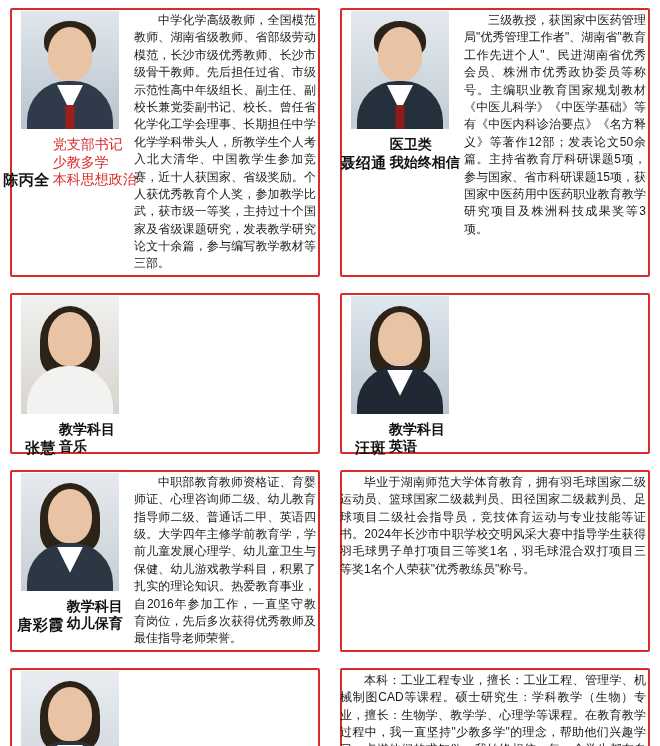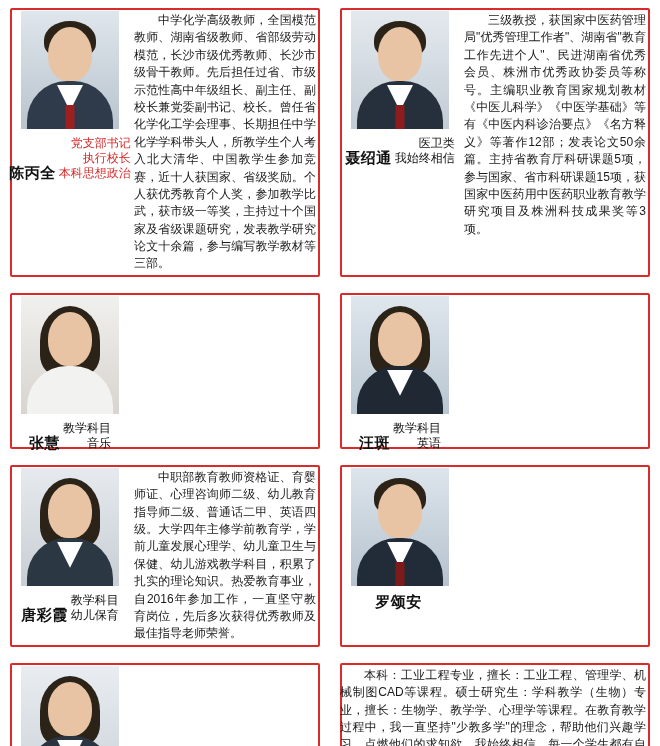--- a/index.html
+++ b/index.html
@@ -126,28 +126,29 @@
     color: #111111;
     letter-spacing: 0.5px;
     line-height: 1.15;
     white-space: nowrap;
   }
   .name.small {
     font-size: 13px;
   }
   .role {
     margin-left: 3px;
-    font-size: 12px;
+    font-size: 14px;
     color: #d92b2b;
     line-height: 1.25;
-    text-align: right;
+    text-align: left;
     white-space: nowrap;
   }
   .role.dark {
     color: #111111;
+    font-weight: bold;
   }
   .role span { display: block; }
   .bio {
     flex: 1 1 auto;
     z-index: 2;
     font-size: 12px;
     line-height: 1.45;
     color: #1a1a1a;
     text-align: justify;
     padding: 6px 6px 6px 2px;
@@ -168,21 +169,21 @@
         <div class="hair"></div>
           <div class="head"></div>
           <div class="body"></div>
         <div class="collar"></div>
           <div class="tie"></div>
       </div>
       <div class="name-row">
         <div class="name">陈丙全</div>
         <div class="role">
           <span>党支部书记</span>
-          <span>执行校长</span>
+          <span>少教多学</span>
           <span>本科思想政治</span>
         </div>
       </div>
     </div>
     <div class="bio">
       <p>中学化学高级教师，全国模范教师、湖南省级教师、省部级劳动模范，长沙市级优秀教师、长沙市级骨干教师。先后担任过省、市级示范性高中年级组长、副主任、副校长兼党委副书记、校长。曾任省化学化工学会理事、长期担任中学化学学科带头人，所教学生个人考入北大清华、中国教学生参加竞赛，近十人获国家、省级奖励。个人获优秀教育个人奖，参加教学比武，获市级一等奖，主持过十个国家及省级课题研究，发表教学研究论文十余篇，参与编写教学教材等三部。</p>
     </div>
   </div>
 
   <div class="card">
@@ -266,35 +267,22 @@
         </div>
       </div>
     </div>
     <div class="bio">
       <p>中职部教育教师资格证、育婴师证、心理咨询师二级、幼儿教育指导师二级、普通话二甲、英语四级。大学四年主修学前教育学，学前儿童发展心理学、幼儿童卫生与保健、幼儿游戏教学科目，积累了扎实的理论知识。热爱教育事业，自2016年参加工作，一直坚守教育岗位，先后多次获得优秀教师及最佳指导老师荣誉。</p>
     </div>
   </div>
 
   <div class="card">
     <div class="frame"></div>
-    <div class="left-col">
-      <div class="photo">
-        <div class="bg" style="background:linear-gradient(#dde5ec,#b5c2cd)"></div>
-        <div class="hair"></div>
-          <div class="head"></div>
-        <div class="body" style="background:#222c38"></div>
-        <div class="collar"></div>
-          <div class="tie" style="background:#7d1a1a"></div>
-      </div>
-      <div class="name-row">
-        <div class="name">罗颂安</div>
-        <div class="role dark">
-          <span></span>
-        </div>
-      </div>
+    <div class="bio">
+      <p>毕业于湖南师范大学体育教育，拥有羽毛球国家二级运动员、篮球国家二级裁判员、田径国家二级裁判员、足球项目二级社会指导员，竞技体育运动与专业技能等证书。2024年长沙市中职学校交明风采大赛中指导学生获得羽毛球男子单打项目三等奖1名，羽毛球混合双打项目三等奖1名个人荣获"优秀教练员"称号。</p>
     </div>
   </div>
 
   <div class="card">
     <div class="frame"></div>
     <div class="left-col">
       <div class="photo">
         <div class="bg" style="background:linear-gradient(#e9edf1,#ccd3da)"></div>
         <div class="hair long"></div>
           <div class="head"></div>

